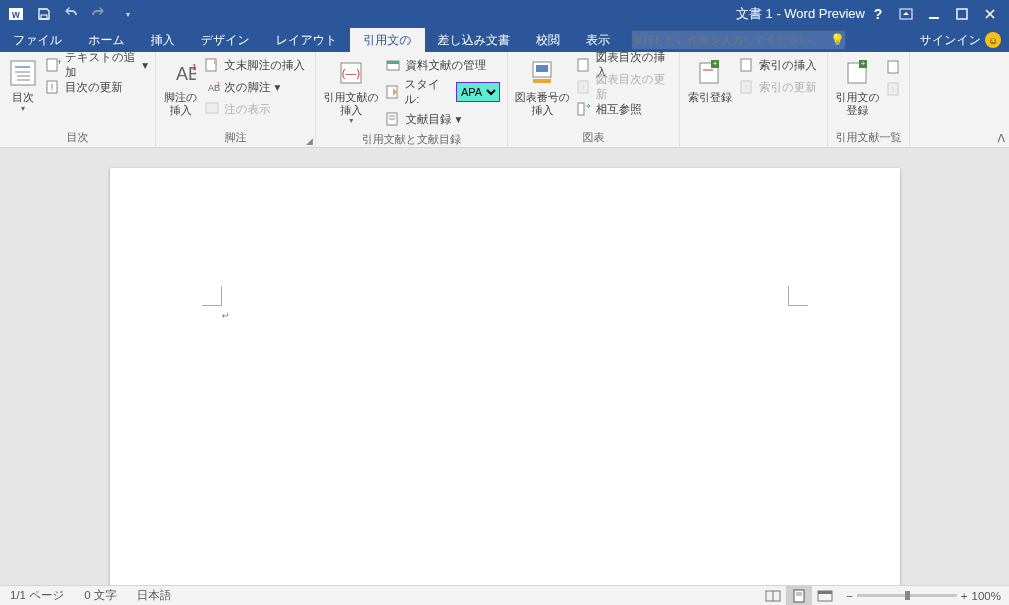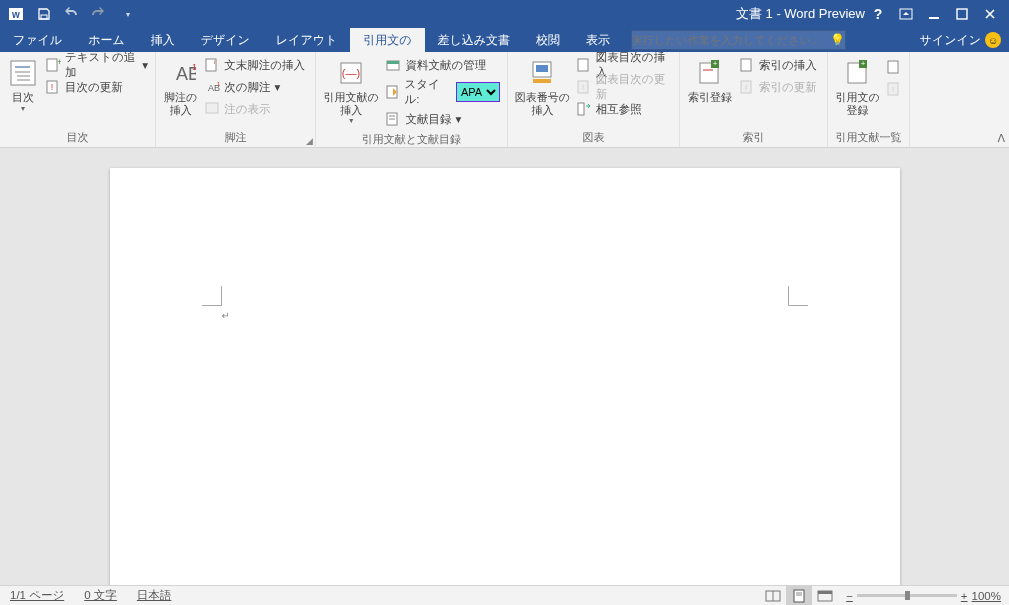--- a/index.html
+++ b/index.html
@@ -43,21 +43,21 @@
 
 
 .docarea { height: 437px; background: #e6e6e6; overflow: hidden; display: flex; justify-content: center; }
 .page { width: 790px; height: 500px; background: #fff; margin-top: 20px; box-shadow: 0 1px 3px rgba(0,0,0,.3); position: relative; }
 .page .corner { position: absolute; width: 20px; height: 20px; border-color: #aaa; }
 .page .corner.tl { top: 118px; left: 92px; border-right: 1px solid #aaa; border-bottom: 1px solid #aaa; }
 .page .corner.tr { top: 118px; right: 92px; border-left: 1px solid #aaa; border-bottom: 1px solid #aaa; }
 .page .cursor { position: absolute; top: 142px; left: 112px; font-size: 10px; color: #888; }
 
 
-.statusbar { height: 20px; background: #f3f3f3; border-top: 1px solid #d4d4d4; display: flex; align-items: center; font-size: 11.5px; color: #555; text-decoration: underline; }
+.statusbar { height: 20px; background: #f3f3f3; border-top: 1px solid #d4d4d4; display: flex; align-items: center; font-size: 11.5px; color: #555; }
 .statusbar .sitem { padding: 0 10px; }
 .statusbar .spacer { flex: 1; }
 .statusbar .viewbtn { width: 26px; height: 20px; display: flex; align-items: center; justify-content: center; color: #666; }
 .statusbar .viewbtn.active { background: #d0d0d0; }
 .statusbar .zoom { display: flex; align-items: center; gap: 4px; padding: 0 8px; }
 .statusbar .zoom .track { width: 100px; height: 3px; background: #c8c8c8; position: relative; }
 .statusbar .zoom .track .thumb { position: absolute; left: 48px; top: -3px; width: 5px; height: 9px; background: #888; }
 
 svg { display: block; }
 </style>
@@ -344,21 +344,20 @@
           <span class="sicon">
               <svg width="16" height="16">
                 <rect x="2" y="2" width="10" height="12" fill="#eee" stroke="#ccc"></rect>
                 <text x="7" y="11" font-size="8" fill="#ccc" text-anchor="middle">!</text>
               </svg>
             </span>
           <span>索引の更新</span>
         </div>
       </div>
     </div>
-    <div class="label">索引</div>
   </div>
 
   <div class="group" style="width:82px">
     <div class="content">
       <div class="bigbtn">
         <div class="icon">
             <svg width="30" height="30">
               <rect x="5" y="5" width="18" height="20" fill="#fff" stroke="#888"></rect>
               <rect x="16" y="2" width="8" height="8" fill="#4a8a3a"></rect>
               <text x="20" y="8" font-size="8" fill="#fff" text-anchor="middle">+</text>

